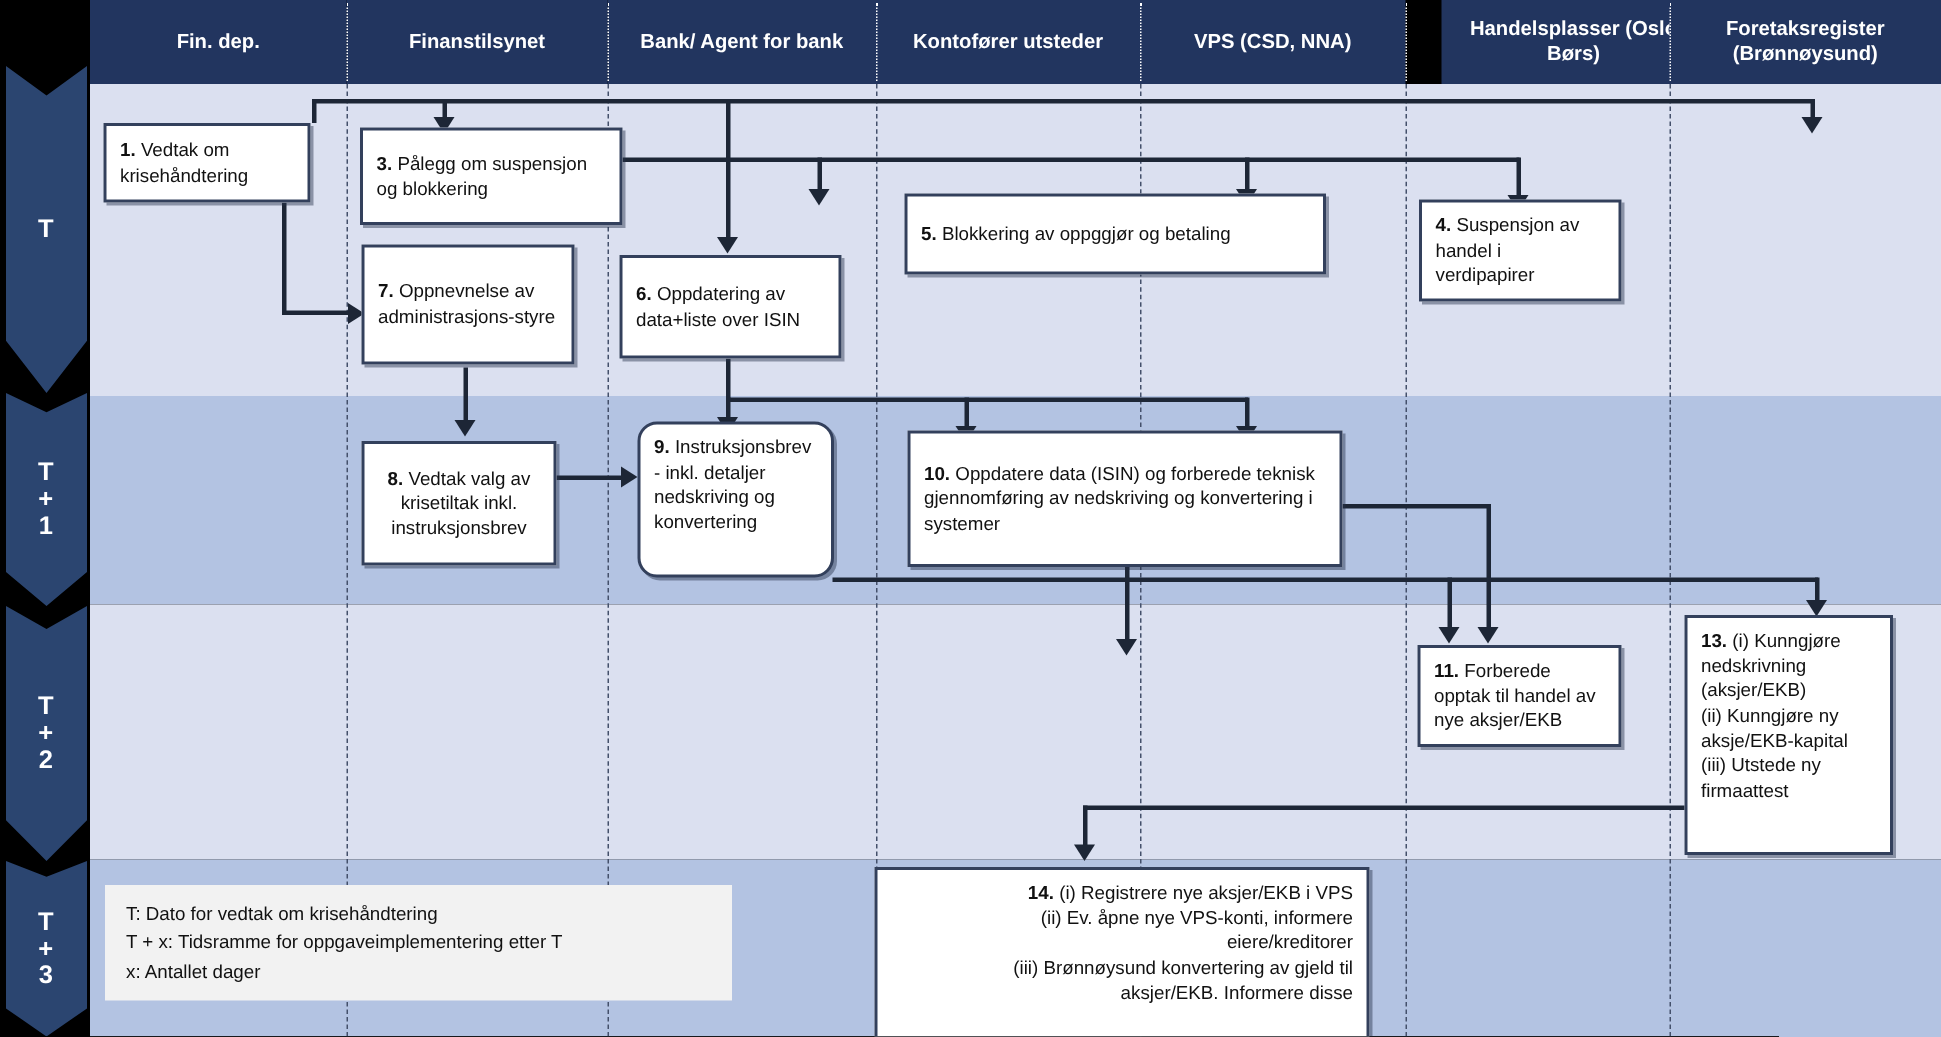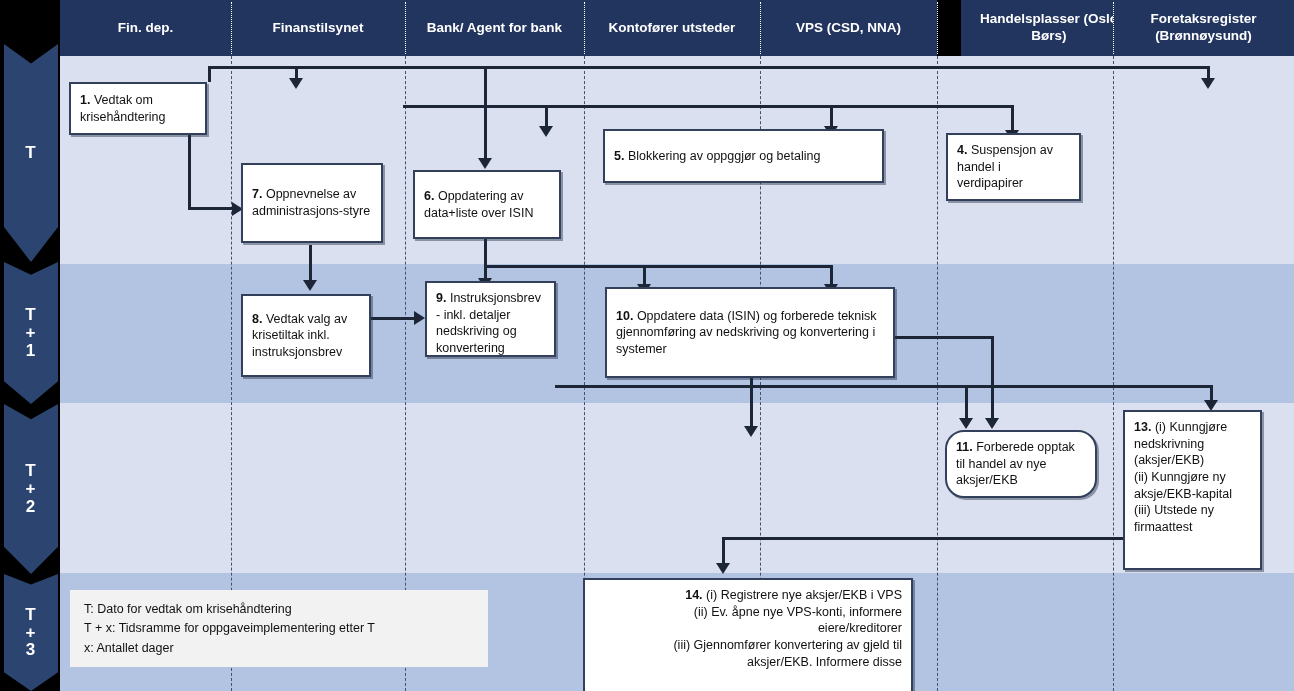--- a/index.html
+++ b/index.html
@@ -167,20 +167,24 @@
     <div class="ln lnh" style="left:662px;top:537px;width:470px;"></div>
     <div class="ln lnv" style="left:662px;top:537px;height:29px;"></div>
     <div class="ar down" style="left:656px;top:563px;"></div>
 
     <div class="box mid" style="left:9px;top:82px;width:138px;height:53px;">
       <span><b>1.</b>
       <span>Vedtak om krisehåndtering</span></span>
     </div>
 
 
+    <div class="box mid" style="left:180px;top:85px;width:175px;height:65px;">
+      <span><b>3.</b>
+      <span>Pålegg om  suspensjon og blokkering</span></span>
+    </div>
 
     <div class="box mid" style="left:886px;top:133px;width:135px;height:68px;">
       <span><b>4.</b>
       <span>Suspensjon av handel i verdipapirer</span></span>
     </div>
 
     <div class="box mid" style="left:543px;top:129px;width:281px;height:54px;">
       <span><b>5.</b>
       <span>Blokkering av oppggjør og betaling</span></span>
     </div>
@@ -188,36 +192,36 @@
     <div class="box mid" style="left:353px;top:170px;width:148px;height:69px;">
       <span><b>6.</b>
       <span>Oppdatering av data+liste over ISIN</span></span>
     </div>
 
     <div class="box mid" style="left: 181px; width: 142px; height: 80px; top: 163px;">
       <span><b>7.</b>
       <span>Oppnevnelse av administrasjons-styre</span></span>
     </div>
 
-    <div class="box mid" style="left:181px;top:294px;width:130px;height:83px;">
+    <div class="box mid" style="left:181px;top:294px;width:130px;height:83px;text-align:center;">
       <span><b>8.</b>
       <span>Vedtak valg av krisetiltak inkl. instruksjonsbrev</span></span>
     </div>
 
-    <div class="box" style="left:365px;top:281px;width:131px;height:76px;">
+    <div class="box" style="left:365px;top:281px;width:131px;height:104px;border-radius:13px;">
       <b>9.</b>
       <span>Instruksjonsbrev - inkl. detaljer nedskriving og konvertering</span>
     </div>
 
     <div class="box mid" style="left:545px;top:287px;width:290px;height:91px;">
       <span><b>10.</b>
       <span>Oppdatere data (ISIN) og forberede teknisk gjennomføring  av nedskriving og konvertering i systemer</span></span>
     </div>
 
-    <div class="box mid" style="left:885px;top:430px;width:152px;height:68px;border-radius:19px;">
+    <div class="box mid" style="left:885px;top:430px;width:136px;height:68px;">
       <span><b>11.</b>
       <span>Forberede opptak til handel av nye aksjer/EKB</span></span>
     </div>
 
 
     <div class="box" style="left:1063px;top:410px;width:139px;height:160px;">
       <b>13.</b>
       <span>(i) Kunngjøre</span><br>
       <span>nedskrivning</span><br>
       <span>(aksjer/EKB)</span><br>
@@ -225,21 +229,21 @@
       <span>aksje/EKB-kapital</span><br>
       <span>(iii) Utstede ny</span><br>
       <span>firmaattest</span>
     </div>
 
     <div class="box" style="left:523px;top:578px;width:330px;height:121px;text-align:right;">
       <b>14.</b>
       <span>(i) Registrere nye aksjer/EKB i VPS</span><br>
       <span>(ii) Ev. åpne nye VPS-konti, informere</span><br>
       <span>eiere/kreditorer</span><br>
-      <span>(iii) Gjennomfører  konvertering  av gjeld til</span><br>
+      <span>(iii) Brønnøysund  konvertering  av gjeld til</span><br>
       <span>aksjer/EKB. Informere  disse</span>
     </div>
 
     <div class="legend" style="left:10px;top:590px;width:418px;height:77px;">
       <div>T: Dato for vedtak om krisehåndtering</div>
       <div>T + x: Tidsramme for  oppgaveimplementering  etter T</div>
       <div>x: Antallet dager</div>
     </div>
 
   </div>

